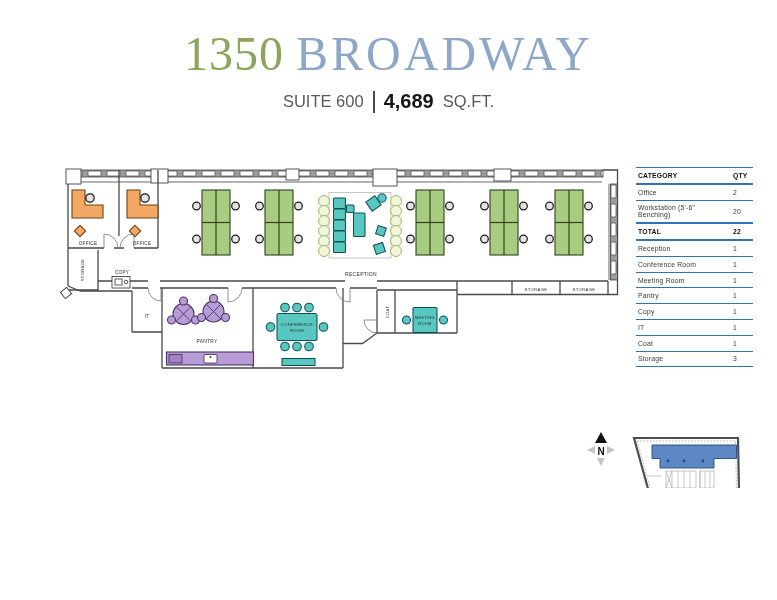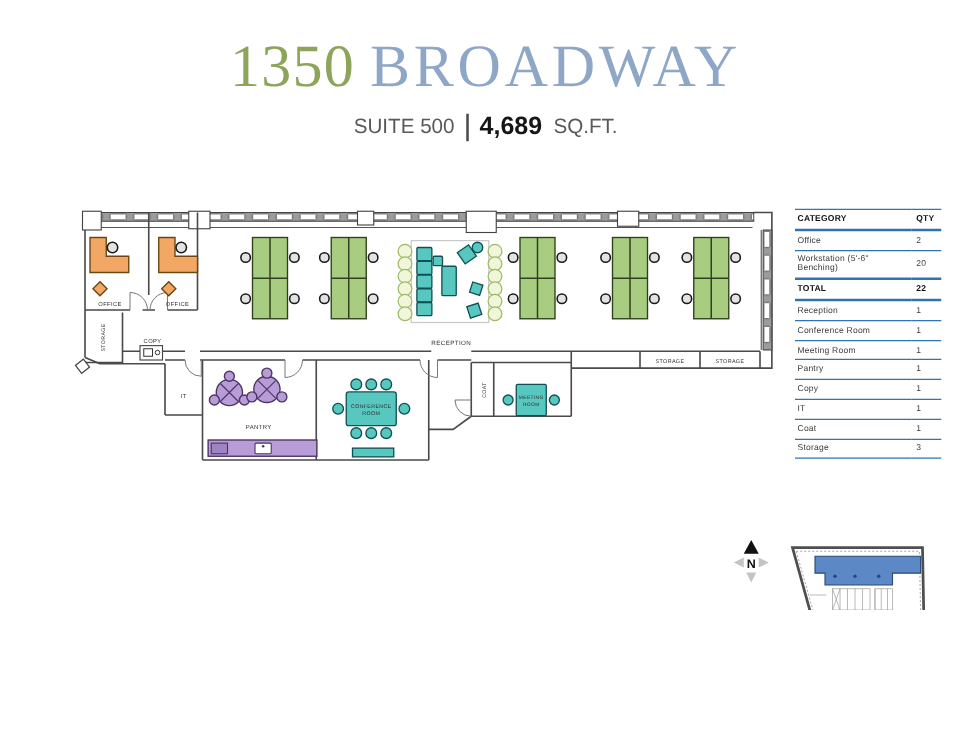--- a/index.html
+++ b/index.html
@@ -52,21 +52,21 @@
 </style>
 </head>
 <body>
 
 <div id="page">
 
   <div id="title">
     <span class="num">1350</span><span class="name">BROADWAY</span>
   </div>
   <div id="subtitle">
-    <span>SUITE 500</span>
+    <span>SUITE 600</span>
     <span class="vdiv"></span>
     <span class="bold">4,689</span>
     <span>SQ.FT.</span>
   </div>
 
   <table id="qty-table">
     <tbody>
     <tr class="hdr">
       <td>CATEGORY</td>
       <td class="q">QTY</td>

